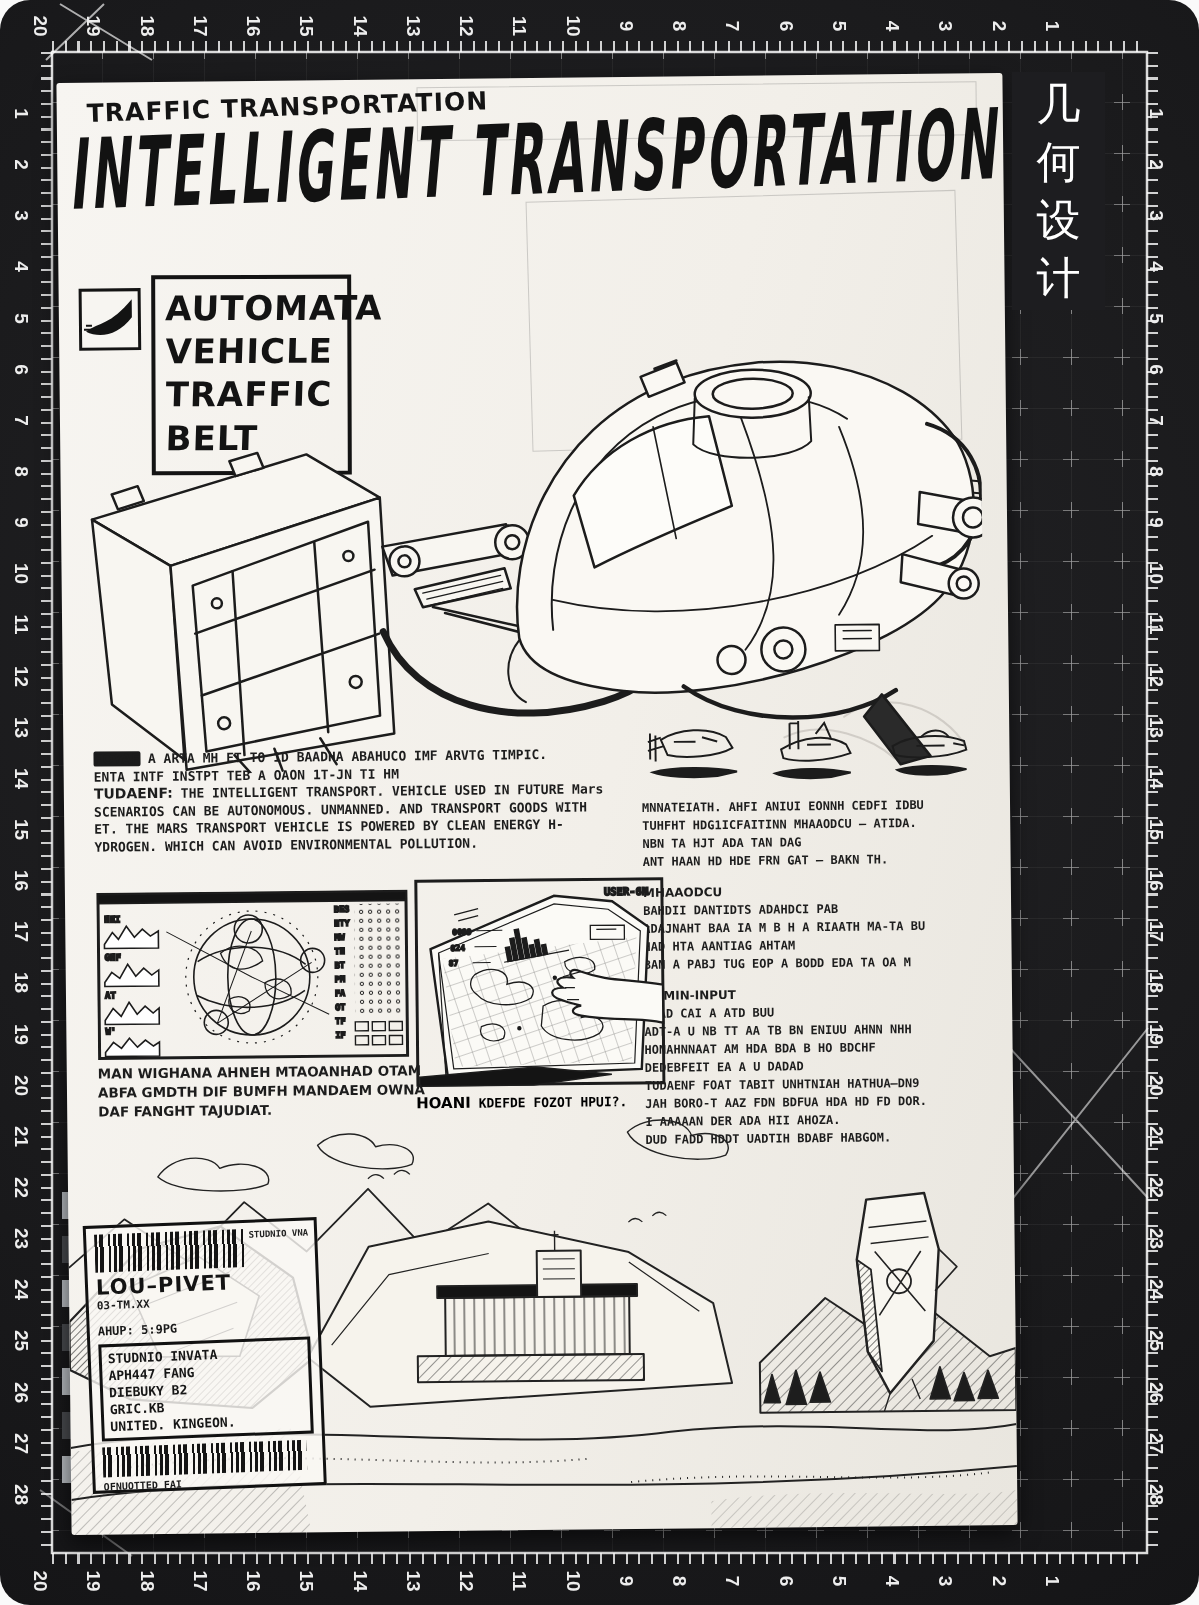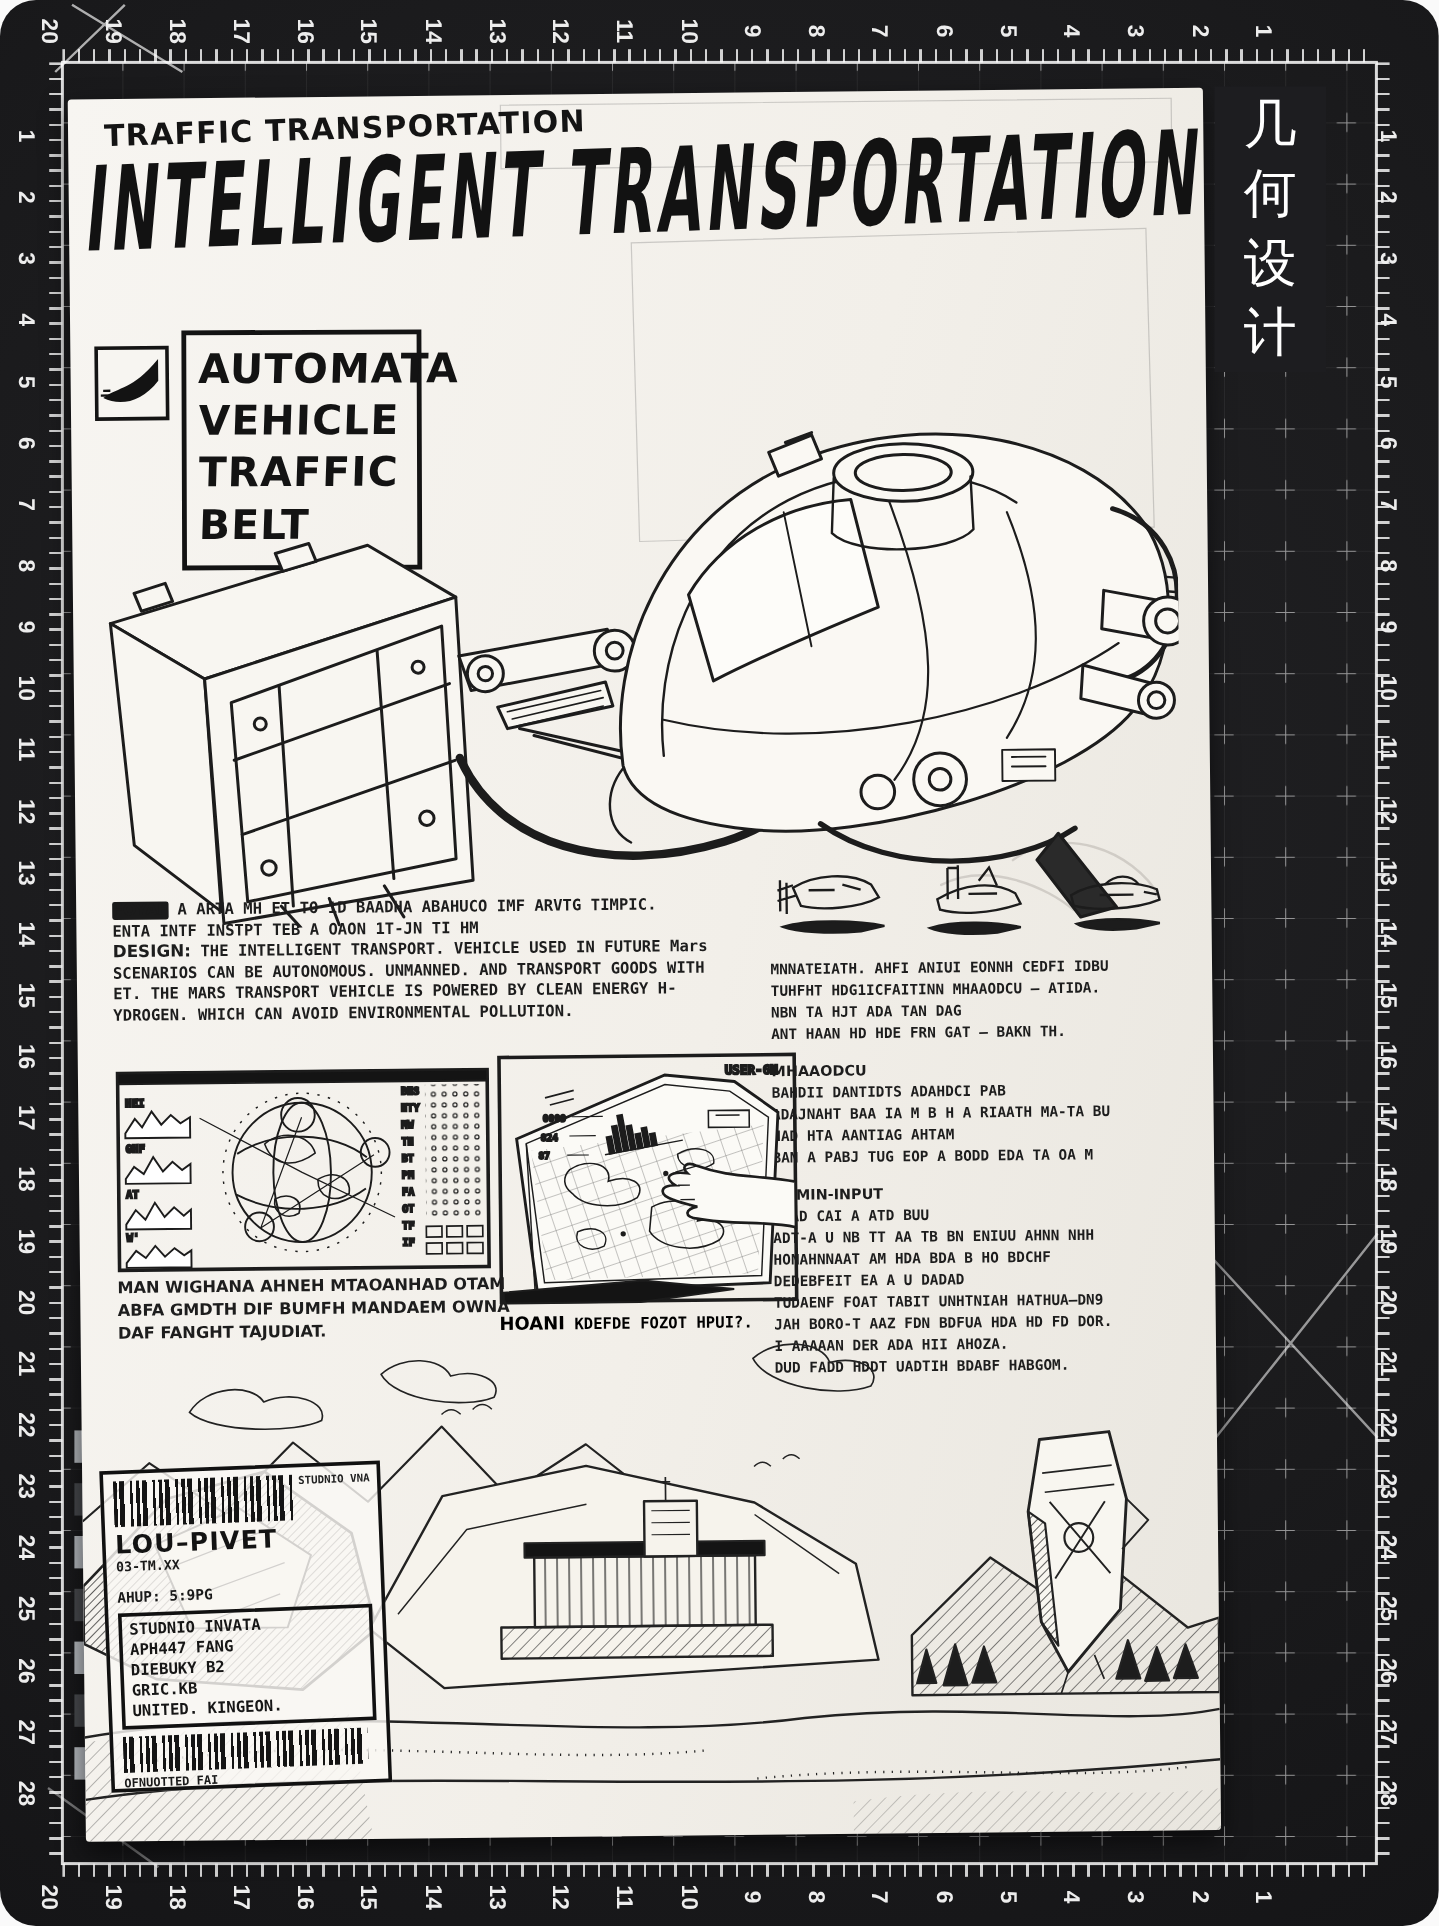--- a/index.html
+++ b/index.html
@@ -284,21 +284,21 @@
         <path d="M752 328 h44 v26 h-44 Z M760 334 h28 M760 342 h28" fill="#faf8f3" stroke-width="1.6"></path>
         <path d="M600 388 C660 432 760 428 812 394" stroke-width="4.5"></path>
         <path d="M798 398 L846 460 L816 468 L780 420 Z" fill="#2a2a2a"></path>
         <path d="M436 340 C420 360 420 390 442 402" stroke-width="2"></path>
       </g>
     </svg>
 
     <div class="abs intro">
       <div class="hand-line"><span class="lead redacted">FOYAF</span> <span>A ARTA MH ET TO 1D BAADHA ABAHUCO IMF ARVTG TIMPIC.</span></div>
       <div class="hand-line">ENTA INTF INSTPT TEB A OAON 1T-JN TI HM</div>
-      <div class="hand-line"><span class="lead" style="font-size:14px">DESIGN:</span> <span>THE INTELLIGENT TRANSPORT. VEHICLE USED IN FUTURE Mars</span></div>
+      <div class="hand-line"><span class="lead" style="font-size:14px">TUDAENF:</span> <span>THE INTELLIGENT TRANSPORT. VEHICLE USED IN FUTURE Mars</span></div>
       <div>
           <div class="hand-line">SCENARIOS CAN BE AUTONOMOUS. UNMANNED. AND TRANSPORT GOODS WITH</div>
           <div class="hand-line">ET. THE MARS TRANSPORT VEHICLE IS POWERED BY CLEAN ENERGY H-</div>
           <div class="hand-line">YDROGEN. WHICH CAN AVOID ENVIRONMENTAL POLLUTION.</div>
         </div>
     </div>
 
     <div class="abs rcol">
       <div class="thumbs">
         <svg width="104" height="70" viewBox="0 0 96 64" fill="none" stroke="#1c1c1c" stroke-width="1.8">

